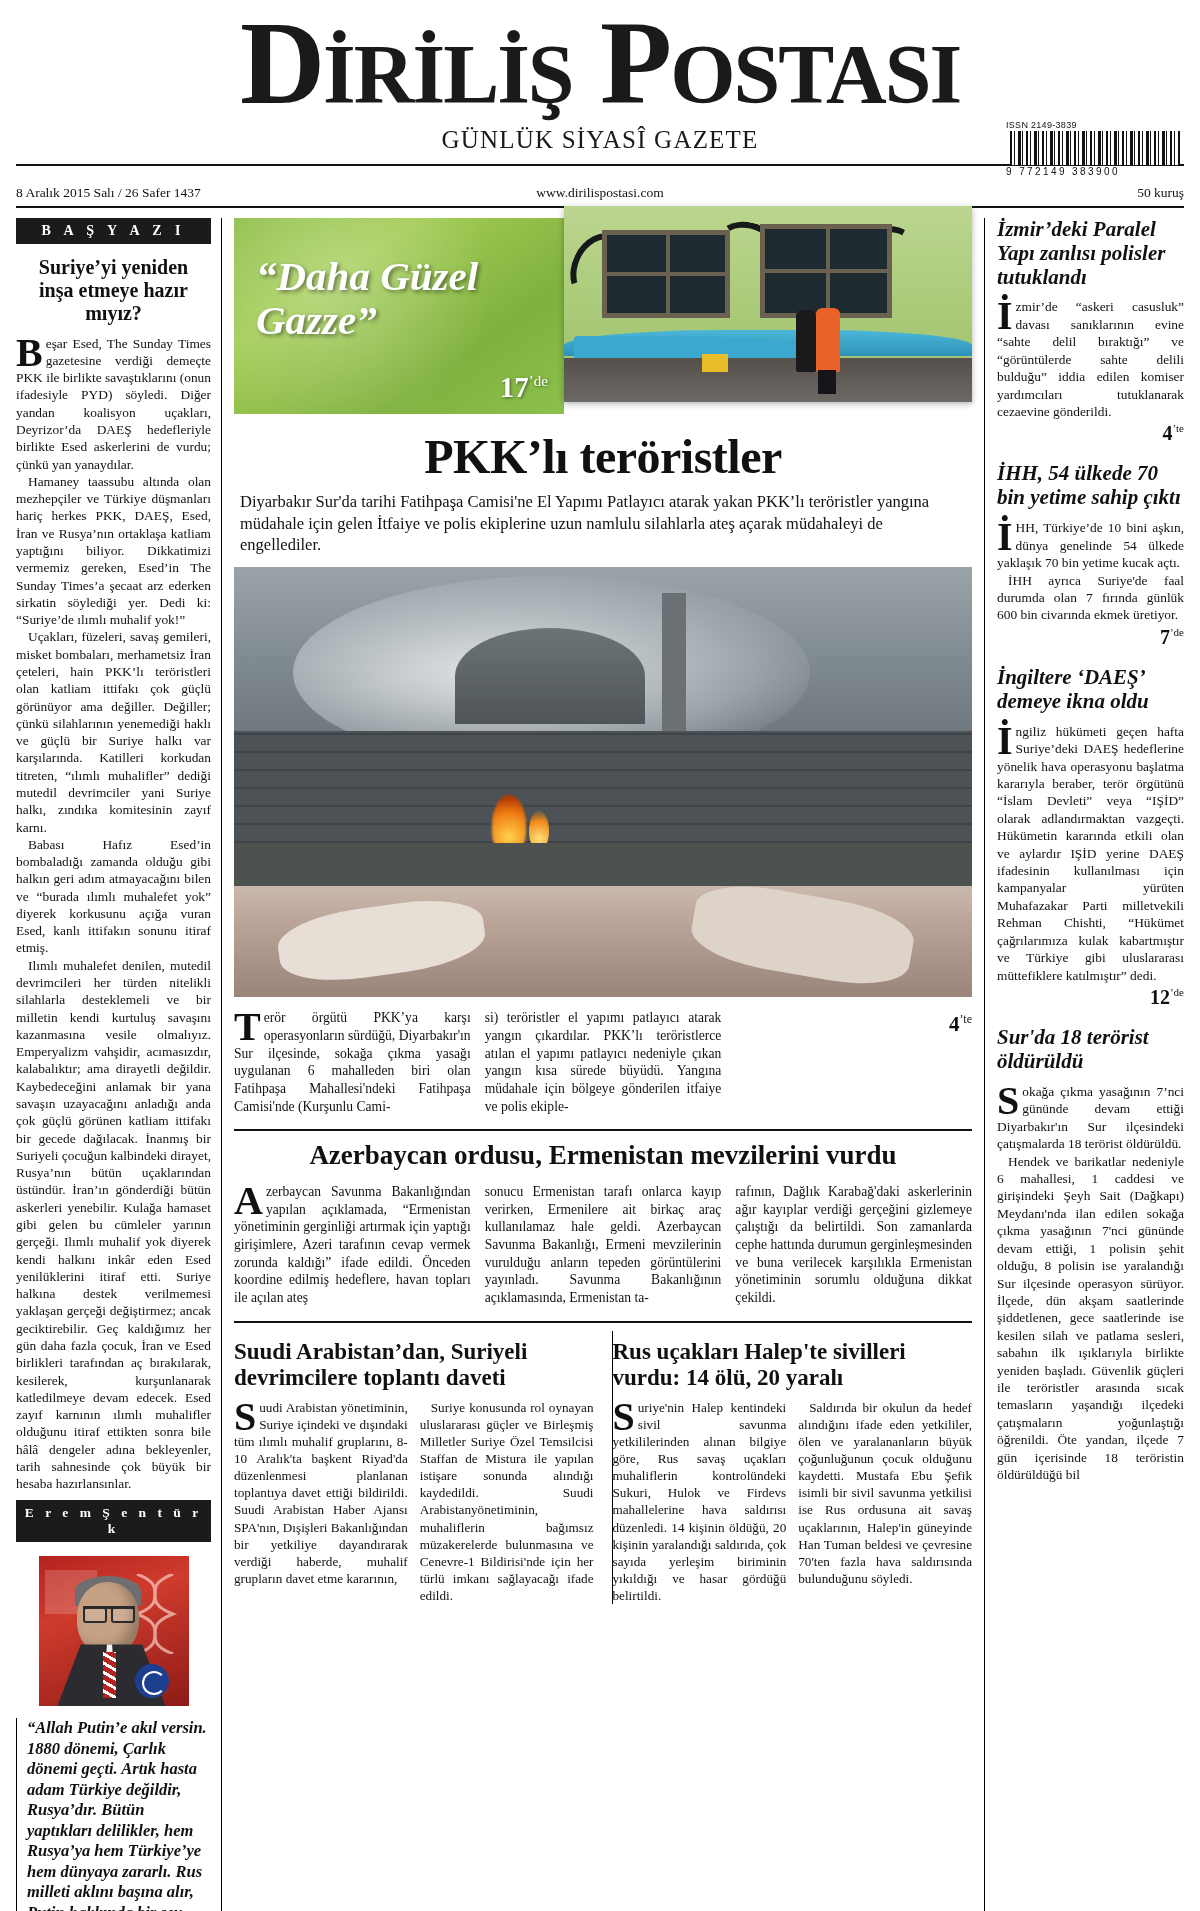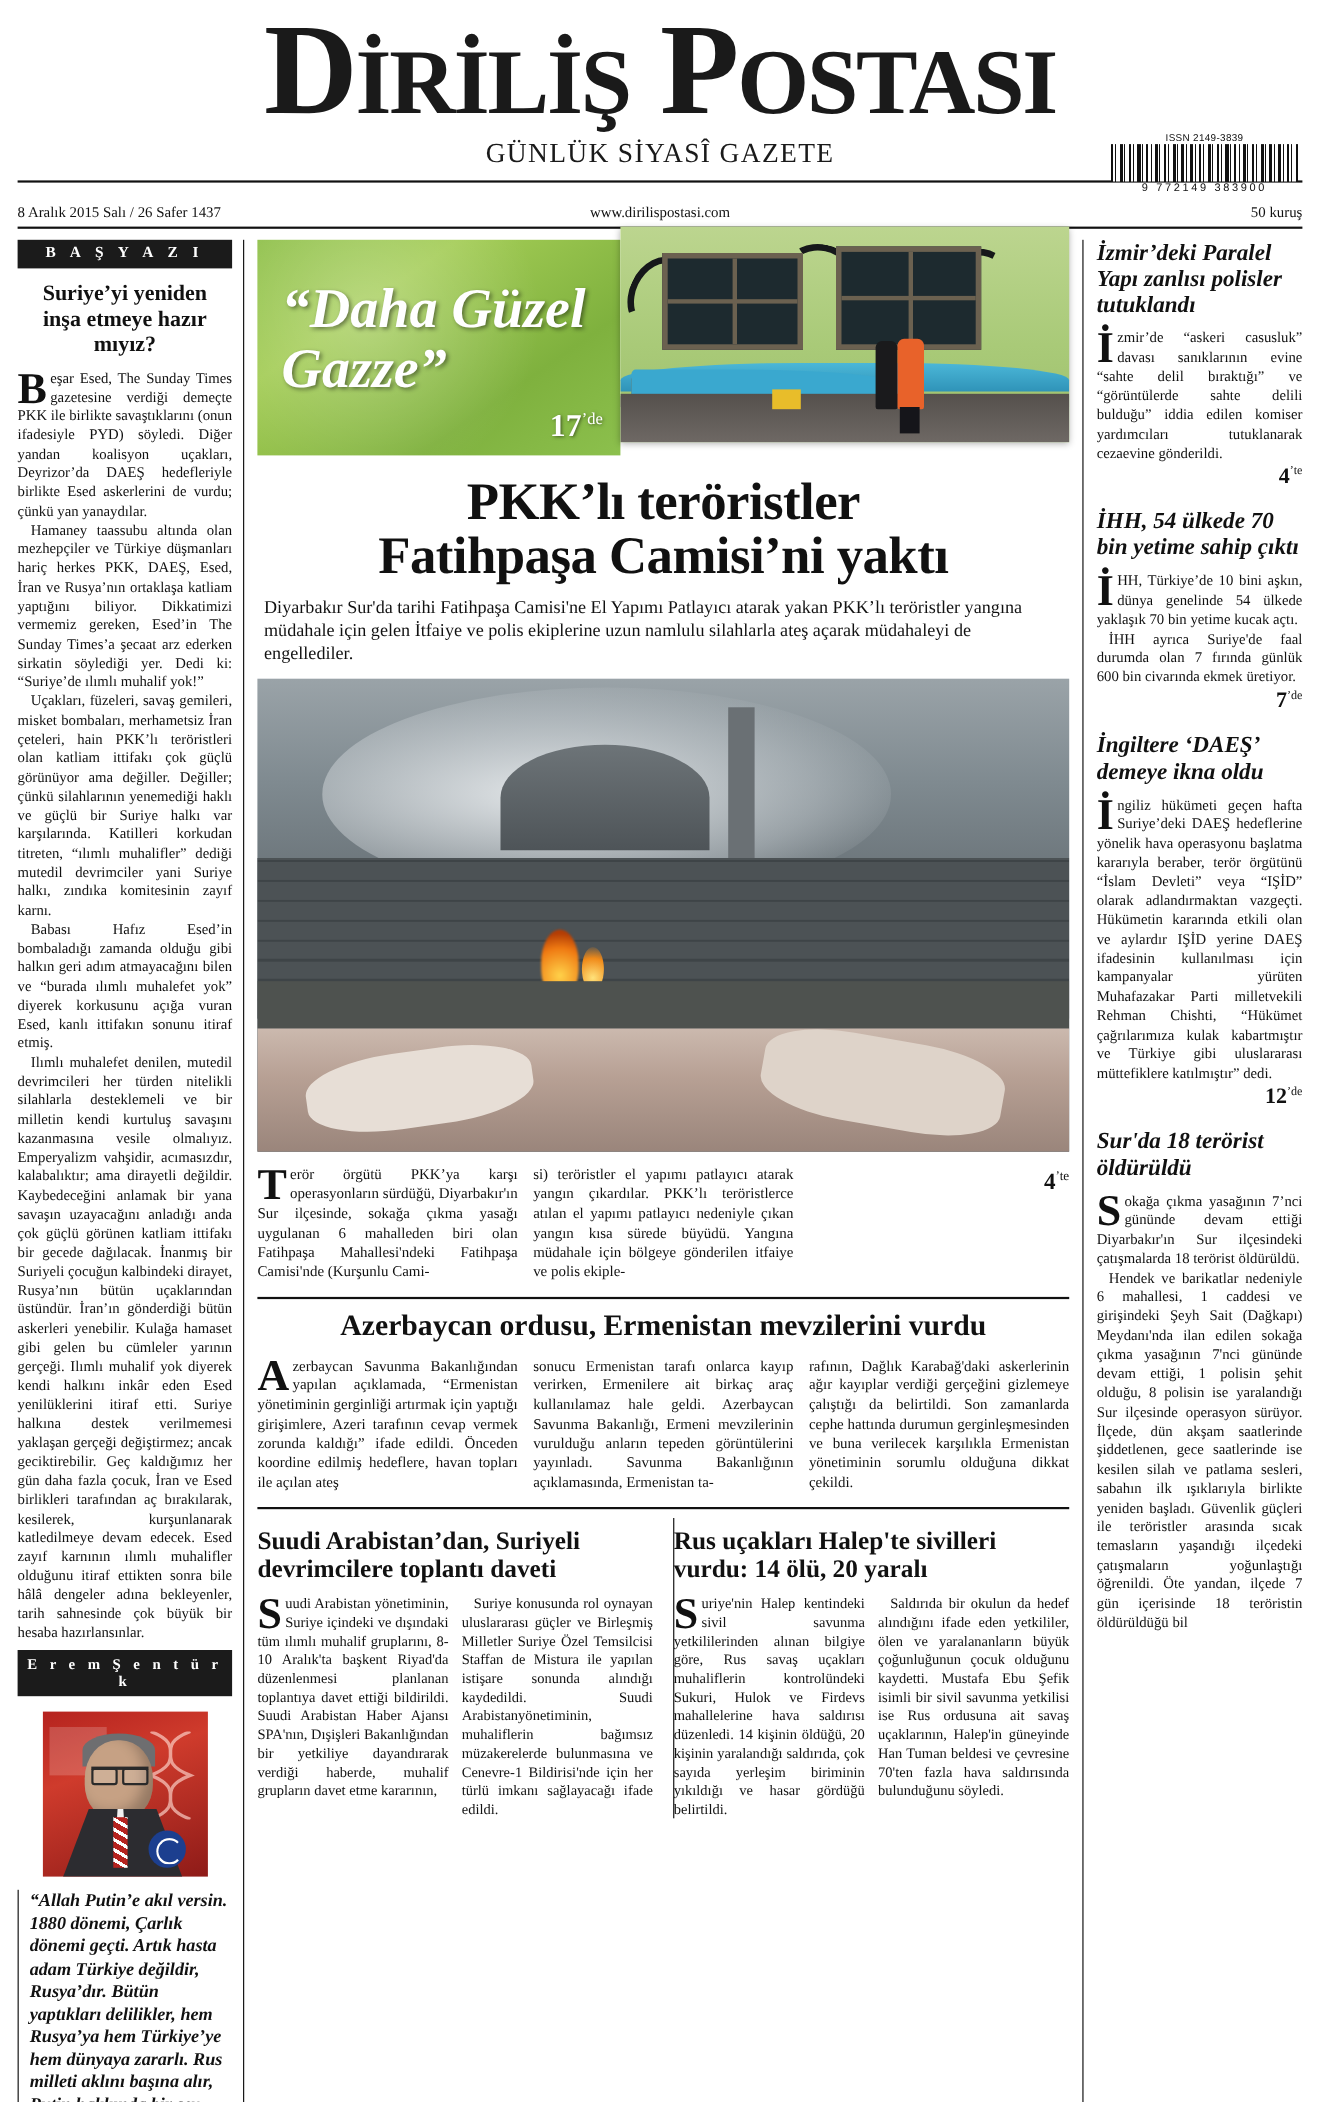--- a/index.html
+++ b/index.html
@@ -5,21 +5,21 @@
   html,body{margin:0;padding:0;background:#ffffff;}
   body{width:1200px;height:1911px;font-family:"Liberation Serif",serif;color:#111;}
   .page{position:relative;width:1200px;height:1490px;background:#fff;box-sizing:border-box;padding:0 16px;}
 
   
   .masthead{position:relative;padding-top:6px;}
   .logo{font-family:"Liberation Serif",serif;font-weight:bold;font-size:118px;line-height:0.98;
         text-align:center;letter-spacing:-2px;color:#1a1a1a;white-space:nowrap;}
   .logo .sm{font-size:84px;}
   .tagline{text-align:center;font-size:25px;letter-spacing:1.2px;margin-top:4px;color:#1a1a1a;}
-  .barcode-wrap{position:absolute;right:0;top:120px;width:178px;text-align:center;}
+  .barcode-wrap{position:absolute;right:0;top:120px;width:178px;}
   .issn{font-size:9px;letter-spacing:.3px;color:#111;font-family:"Liberation Sans",sans-serif;}
   .barcode{height:34px;width:170px;margin:1px auto 0;
     background:repeating-linear-gradient(90deg,#111 0 2px,#fff 2px 4px,#111 4px 5px,#fff 5px 8px,#111 8px 11px,#fff 11px 12px,#111 12px 13px,#fff 13px 16px);}
   .barcode-num{font-size:10px;letter-spacing:2.4px;font-family:"Liberation Sans",sans-serif;margin-top:1px;}
 
   .rule-top{border-top:2px solid #111;margin-top:10px;}
   .dateline{display:flex;justify-content:space-between;align-items:center;font-size:13.5px;padding:19px 0 5px;}
   .dateline .mid{position:absolute;left:50%;transform:translateX(-50%);font-size:13.5px;}
   .dateline-wrap{position:relative;}
   .rule-bot{border-bottom:2px solid #111;}
@@ -67,21 +67,21 @@
   .qtext{font-style:italic;font-weight:bold;font-size:16.5px;line-height:1.24;margin-top:12px;
          padding-left:10px;border-left:1px solid #000;}
 
   
   .promo{display:flex;height:196px;margin-bottom:4px;position:relative;}
   .promo-left{flex:0 0 330px;position:relative;
     background:linear-gradient(145deg,#8fc04a 0%,#a3cc55 30%,#7fb13e 70%,#8cc04d 100%);}
   .promo-left:after{content:"";position:absolute;inset:0;
     background:radial-gradient(circle at 30% 35%,rgba(255,255,255,.25),transparent 60%);}
   .promo-title{position:absolute;left:22px;top:36px;right:14px;color:#fff;font-style:italic;font-weight:bold;
-    font-size:51px;line-height:1.08;text-shadow:2px 2px 4px rgba(0,0,0,.45);z-index:2;}
+    font-size:41px;line-height:1.08;text-shadow:2px 2px 4px rgba(0,0,0,.45);z-index:2;}
   .promo-page{position:absolute;right:16px;bottom:10px;color:#fff;font-weight:bold;font-size:29px;
     text-shadow:1px 1px 3px rgba(0,0,0,.5);z-index:2;}
   .promo-page sup{font-size:15px;font-weight:normal;}
   .promo-right{flex:1 1 auto;position:relative;overflow:hidden;margin-top:-12px;margin-bottom:12px;
     background:linear-gradient(180deg,#bcd58f 0%,#a9ca78 55%,#9dbf6d 100%);
     box-shadow:0 2px 6px rgba(0,0,0,.3);}
   .win{position:absolute;background:#1d2a2f;border:5px solid #6b6150;}
   .win1{left:38px;top:24px;width:118px;height:78px;}
   .win2{left:196px;top:18px;width:122px;height:84px;}
   .win-grid{position:absolute;inset:0;}
@@ -245,21 +245,20 @@
           <div class="curb"></div>
           <div class="ground"></div>
           <div class="ybox"></div>
           <div class="fig figA"></div>
           <div class="fig figB"></div>
         </div>
       </div>
 
       <div class="mainhead">
         <span>PKK’lı teröristler</span><br>
-        <span>Fatihpaşa Camisi’ni yaktı</span>
       </div>
       <div class="deck">Diyarbakır Sur'da tarihi Fatihpaşa Camisi'ne El Yapımı Patlayıcı atarak yakan PKK’lı teröristler yangına müdahale için gelen İtfaiye ve polis ekiplerine uzun namlulu silahlarla ateş açarak müdahaleyi de engellediler.</div>
 
       <div class="mainphoto">
         <div class="mp-smoke"></div>
         <div class="mp-minaret"></div>
         <div class="mp-dome"></div>
         <div class="mp-wall"></div>
         <div class="mp-fire"></div>
         <div class="mp-fire2"></div>

